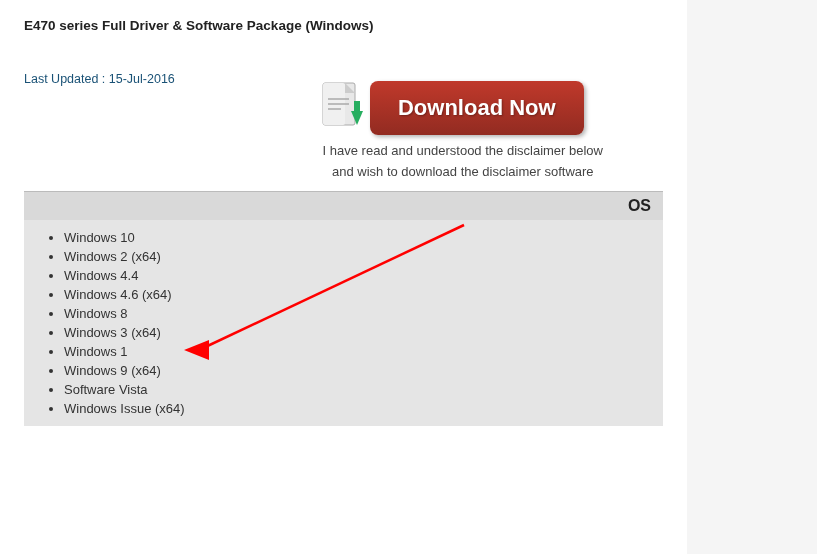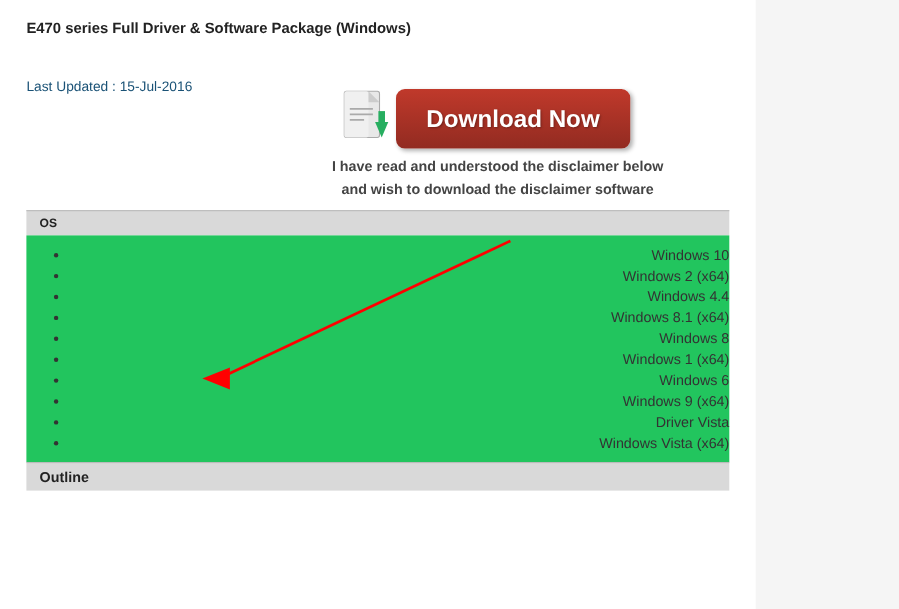--- a/index.html
+++ b/index.html
@@ -69,42 +69,42 @@
       cursor: pointer;
       box-shadow: 2px 2px 4px rgba(0,0,0,0.3);
       text-shadow: 1px 1px 2px rgba(0,0,0,0.3);
     }
 
     .disclaimer-text {
       font-size: 13px;
       color: #444;
       text-align: center;
       margin-top: 6px;
-      font-weight: bold;
+      font-weight: normal;
       padding-left: 25px;
     }
 
     .os-section {
       clear: both;
       margin-top: 80px;
     }
 
     .section-header {
       background: #d9d9d9;
       padding: 5px 12px;
       font-weight: bold;
-      font-size: 11px;
+      font-size: 16px;
       color: #222;
       border-top: 1px solid #bbb;
+      text-align: right;
     }
 
     .os-list {
       padding: 8px 0 8px 40px;
-      background: #22c55e;
-      text-align: right;
+      background: #e5e5e5;
     }
 
     .os-list li {
       list-style: disc;
       padding: 2px 0;
       font-size: 13px;
       color: #333;
     }
 
     .outline-header {
@@ -162,32 +162,31 @@
     <div class="disclaimer-text">and wish to download the disclaimer software</div>
   </div>
 
   <div class="os-section content-area">
     <div class="section-header">OS</div>
     <div style="position: relative;">
       <ul class="os-list">
         <li>Windows 10</li>
         <li>Windows 2 (x64)</li>
         <li>Windows 4.4</li>
-        <li>Windows 8.1 (x64)</li>
+        <li>Windows 4.6 (x64)</li>
         <li>Windows 8</li>
-        <li>Windows 1 (x64)</li>
-        <li>Windows 6</li>
+        <li>Windows 3 (x64)</li>
+        <li>Windows 1</li>
         <li>Windows 9 (x64)</li>
-        <li>Driver Vista</li>
-        <li>Windows Vista (x64)</li>
+        <li>Software Vista</li>
+        <li>Windows Issue (x64)</li>
       </ul>
 
       <svg class="arrow-svg" width="500" height="200" style="position:absolute; top:-10px; left: 0; pointer-events: none;">
 
         <line x1="440" y1="15" x2="175" y2="140" stroke="red" stroke-width="2.5"></line>
 
         <polygon points="160,140 185,130 185,150" fill="red"></polygon>
       </svg>
     </div>
   </div>
 
-  <div class="outline-header">Outline</div>
 </div>
 
 </body></html>

